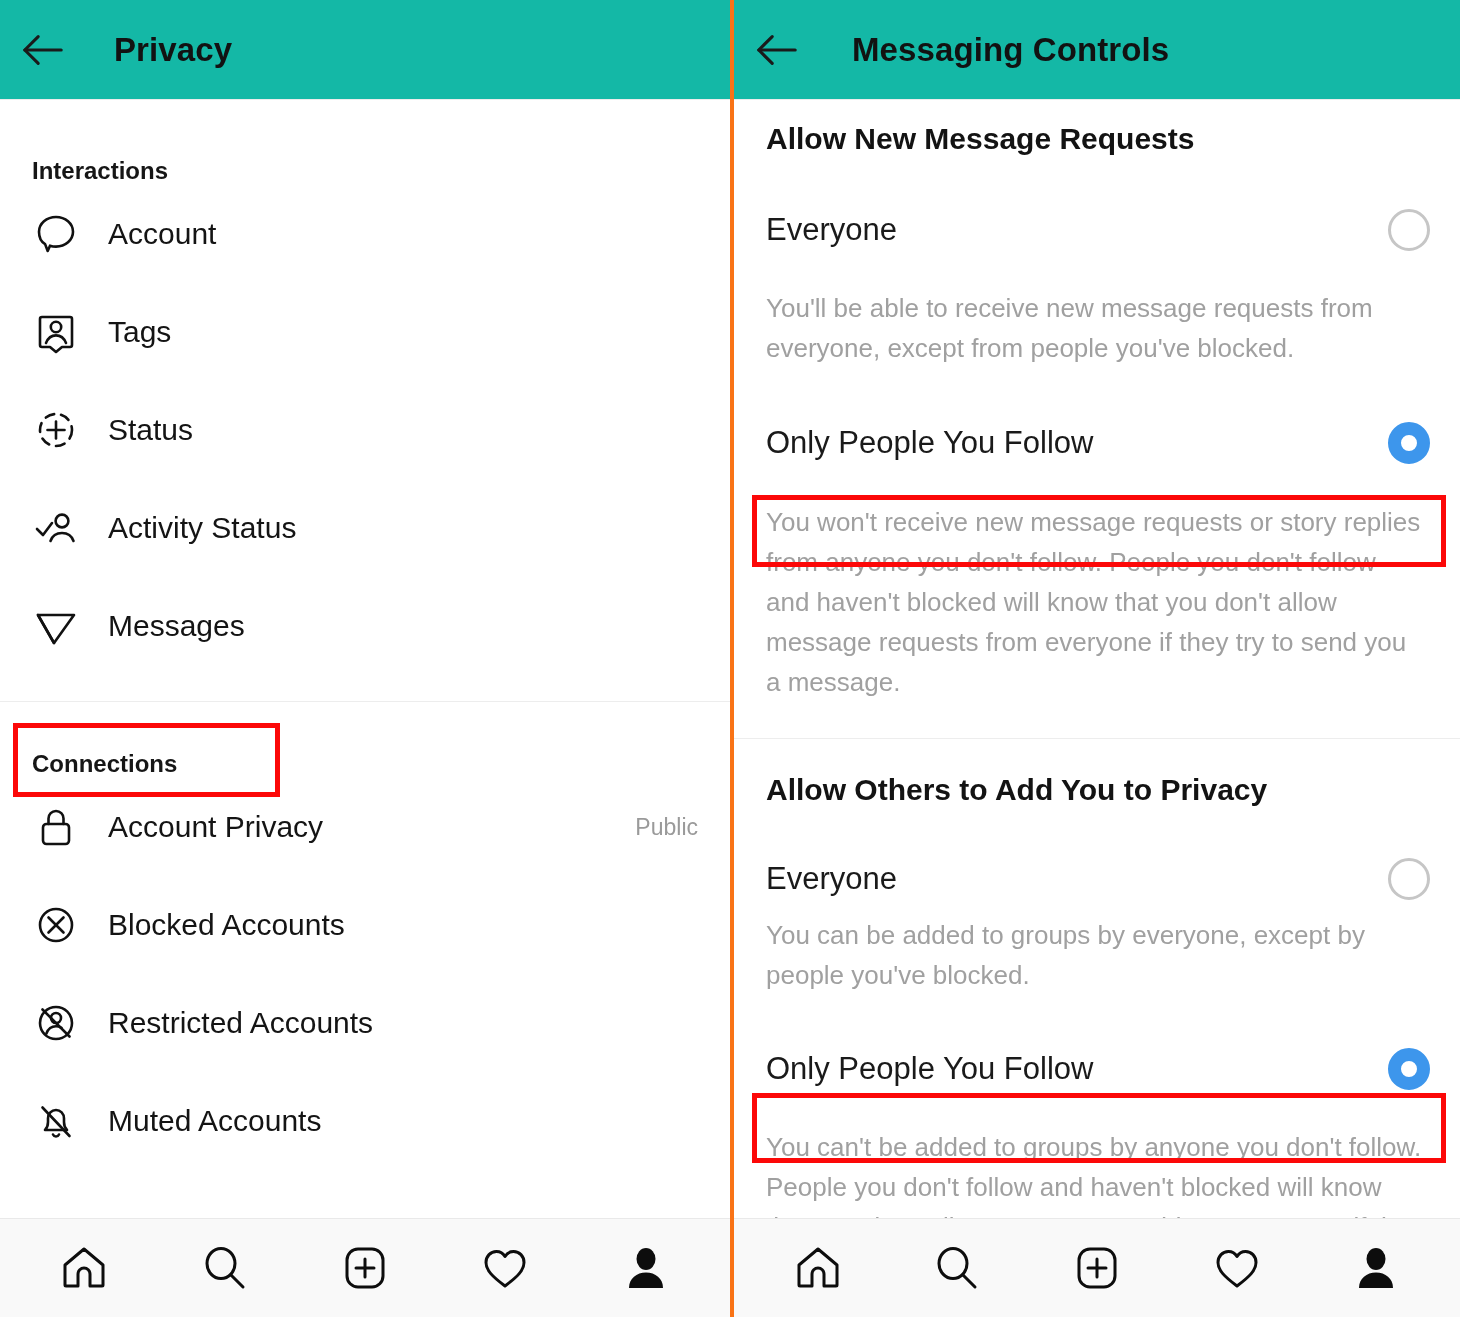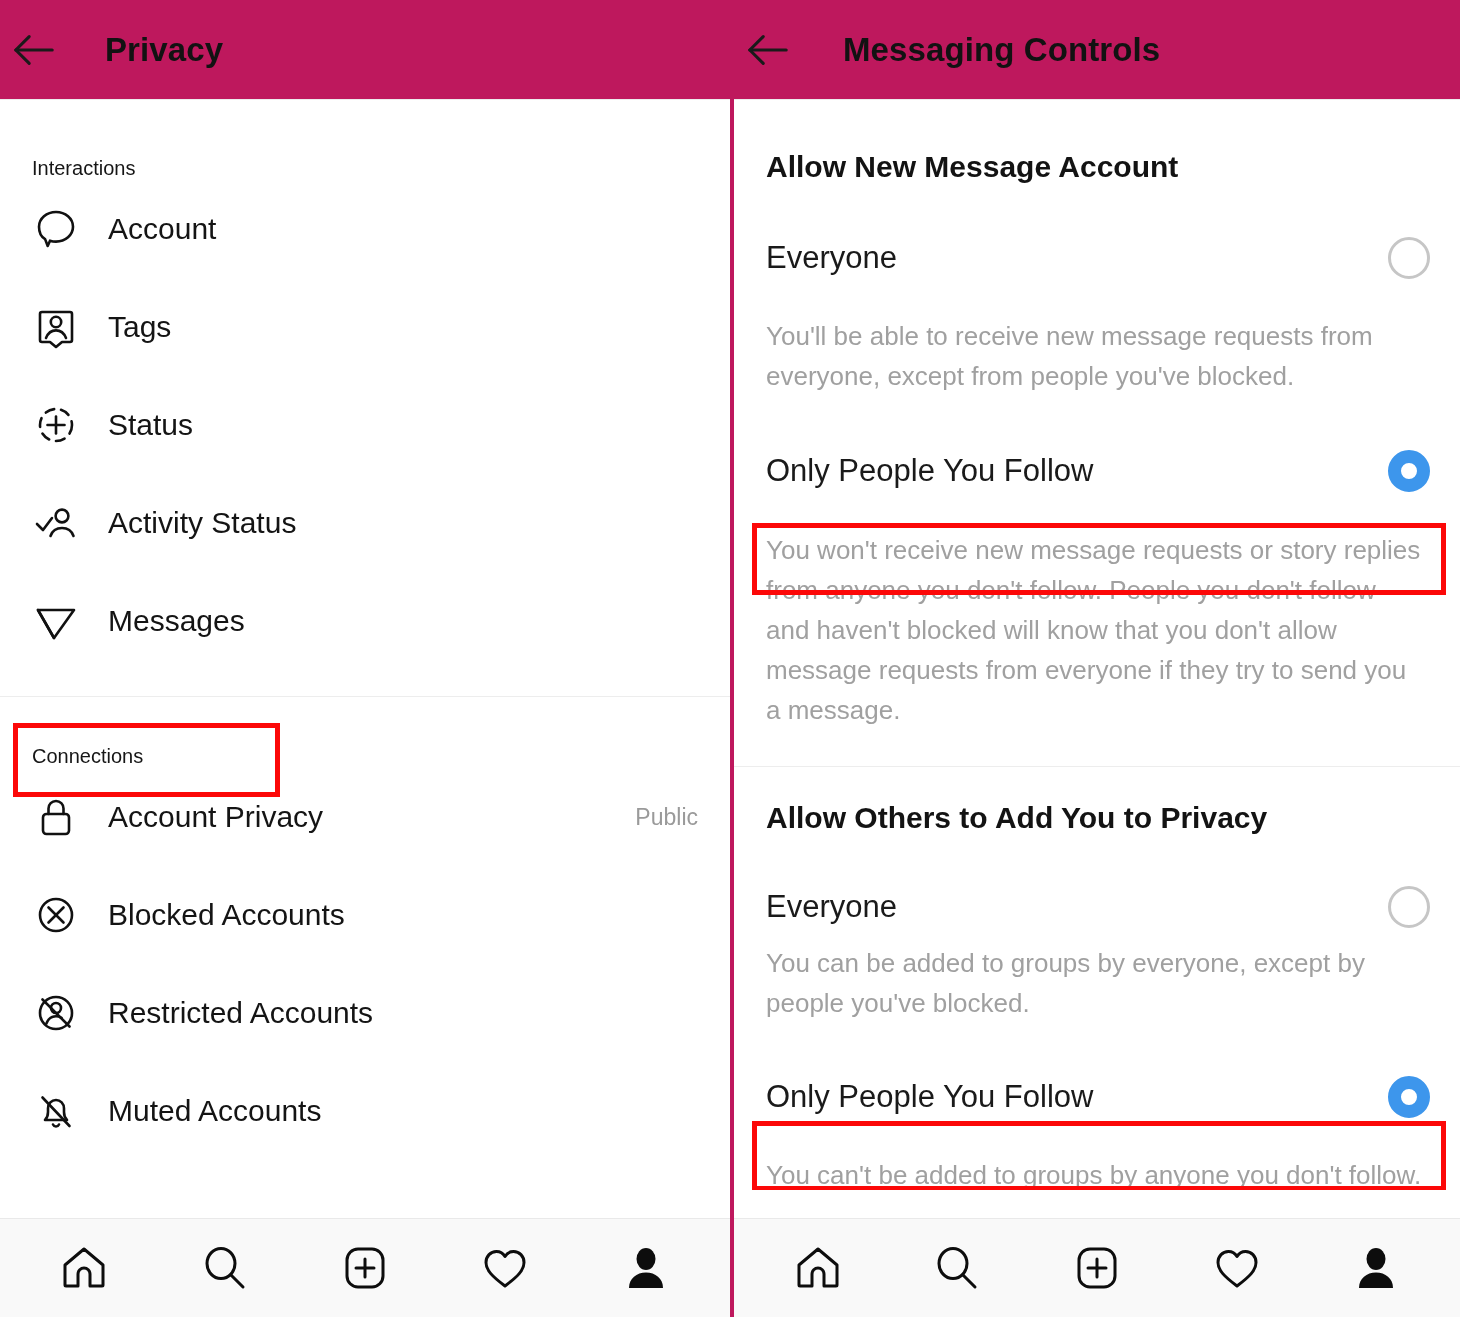--- a/index.html
+++ b/index.html
@@ -18,31 +18,31 @@
     overflow: hidden;
   }
   .panel {
     position: relative;
     width: 730px;
     height: 1317px;
     background: #ffffff;
     display: flex;
     flex-direction: column;
   }
-  .panel-right { border-left: 4px solid #be185d; width: 730px; gap: 28px; }
+  .panel-right { border-left: 4px solid #f97316; width: 730px; }
 
   
   .appbar {
     height: 100px;
     flex: 0 0 100px;
-    background: #be185d;
+    background: #14b8a6;
     border-bottom: 1px solid #ececec;
     display: flex;
     align-items: center;
-    padding-left: 11px;
+    padding-left: 20px;
   }
   .back-icon { width: 46px; height: 46px; flex: 0 0 46px; display:block; }
   .appbar-title {
     font-size: 33px;
     font-weight: 700;
     color: #121212;
     margin-left: 48px;
     letter-spacing: .1px;
   }
   .appbar-right .appbar-title { margin-left: 52px; }
@@ -50,22 +50,22 @@
   
   .body {
     flex: 1 1 auto;
     position: relative;
     overflow: hidden;
     background: #ffffff;
   }
 
   
   .group-title {
-    font-size: 20px;
-    font-weight: 400;
+    font-size: 24px;
+    font-weight: 700;
     color: #161616;
     padding: 0 0 0 32px;
   }
   .grp-interactions { padding-top: 57px; }
   .grp-connections  { padding-top: 48px; }
 
   .row {
     display: flex;
     align-items: center;
     height: 98px;
@@ -339,21 +339,21 @@
         <svg class="back-icon" viewBox="0 0 48 48" fill="none" stroke="#1a1a1a" stroke-width="3.2" stroke-linecap="round" stroke-linejoin="round">
           <line x1="5" y1="24" x2="43" y2="24"></line>
           <polyline points="19,10 5,24 19,38"></polyline>
         </svg>
       </span>
       <span class="appbar-title">Messaging Controls</span>
     </div>
 
     <div class="body">
 
-      <div class="sec-title" style="padding-top:22px">Allow New Message Account</div>
+      <div class="sec-title" style="padding-top:22px">Allow New Message Requests</div>
 
       <div class="opt-row" style="margin-top:38px">
         <span class="opt-label">Everyone</span>
         <span class="radio radio-off"></span>
       </div>
       <div class="opt-desc" style="margin-top:22px">You'll be able to receive new message requests from everyone, except from people you've blocked.</div>
 
       <div class="opt-row" style="margin-top:39px">
         <span class="opt-label">Only People You Follow</span>
         <span class="radio radio-on"></span>

